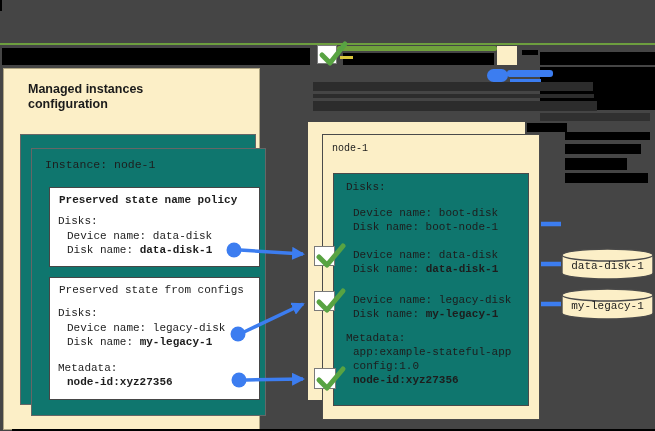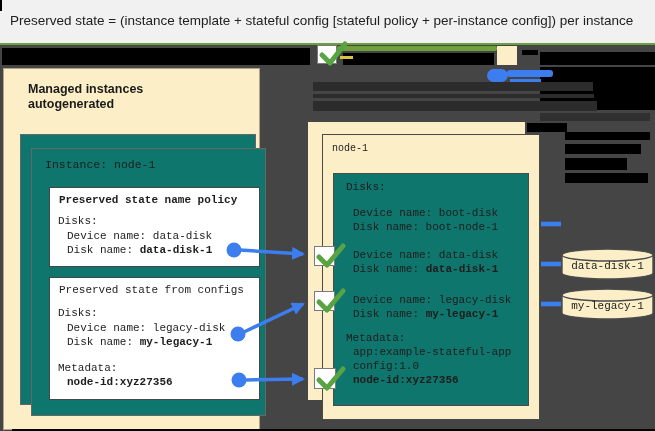--- a/index.html
+++ b/index.html
@@ -34,23 +34,20 @@
   .blue-stroke{stroke:var(--accent-blue);fill:none;}
   .blue-fill{fill:var(--accent-blue);}
   .lp-head{position:absolute;left:24px;top:13px;font-size:12.5px;line-height:15px;color:#1b1b1b;}
   .blue-scrib{position:absolute;background:var(--accent-blue);}
 </style>
 </head>
 <body>
 
 <div id="canvas">
 
-  <div class="banner">
-    <span>Preserved state = (instance template + stateful config [stateful policy + per-instance config]) per instance</span>
-  </div>
   <div class="bar" style="left:0;top:0;width:2px;height:11px"></div>
   <div class="abs" style="left:0;top:43px;width:655px;height:2px;background:var(--green-line)"></div>
 
   <div class="bar" style="left:2px;top:48px;width:308px;height:17px"></div>
   <div class="checkbox" style="left:317px;top:45px;width:20px;height:19px">
     <svg width="30" height="28" viewBox="0 0 30 28">
       <polyline class="check-stroke" points="3,15 11,23 26,4"></polyline>
     </svg>
   </div>
   <div class="abs" style="left:337px;top:46px;width:160px;height:5px;background:#6FA03C;border-radius:2px"></div>
@@ -71,21 +68,21 @@
   <div class="bar" style="left:527px;top:123px;width:40px;height:9px"></div>
 
   <div class="bar" style="left:565px;top:132px;width:85px;height:8px"></div>
   <div class="bar" style="left:565px;top:144px;width:76px;height:10px"></div>
   <div class="bar" style="left:565px;top:158px;width:62px;height:12px"></div>
   <div class="bar" style="left:565px;top:173px;width:83px;height:10px"></div>
 
   <div class="abs cream" style="left:3px;top:68px;width:257px;height:362px;border:1px solid #b0a683;box-sizing:border-box;z-index:10">
     <div class="lp-head">
       <div style="font-weight:bold">Managed instances</div>
-      <div style="font-weight:bold">autogenerated</div>
+      <div style="font-weight:bold">configuration</div>
     </div>
     <div class="whitebox" style="left:16px;top:65px;width:236px;height:271px"></div>
     <div class="whitebox" style="left:27px;top:79px;width:235px;height:268px">
       <div class="mono" style="left:13px;top:9px;font-size:11.5px">Instance: node-1</div>
 
       <div class="innerbox" style="left:17px;top:38px;width:211px;height:80px">
         <div class="mono" style="left:9px;top:6px;font-weight:bold">Preserved state name policy</div>
         <div class="mono" style="left:8px;top:27px">Disks:</div>
         <div class="mono" style="left:17px;top:42px">Device name: data-disk</div>
         <div class="mono" style="left:17px;top:56px"><span>Disk name: </span><b>data-disk-1</b></div>

